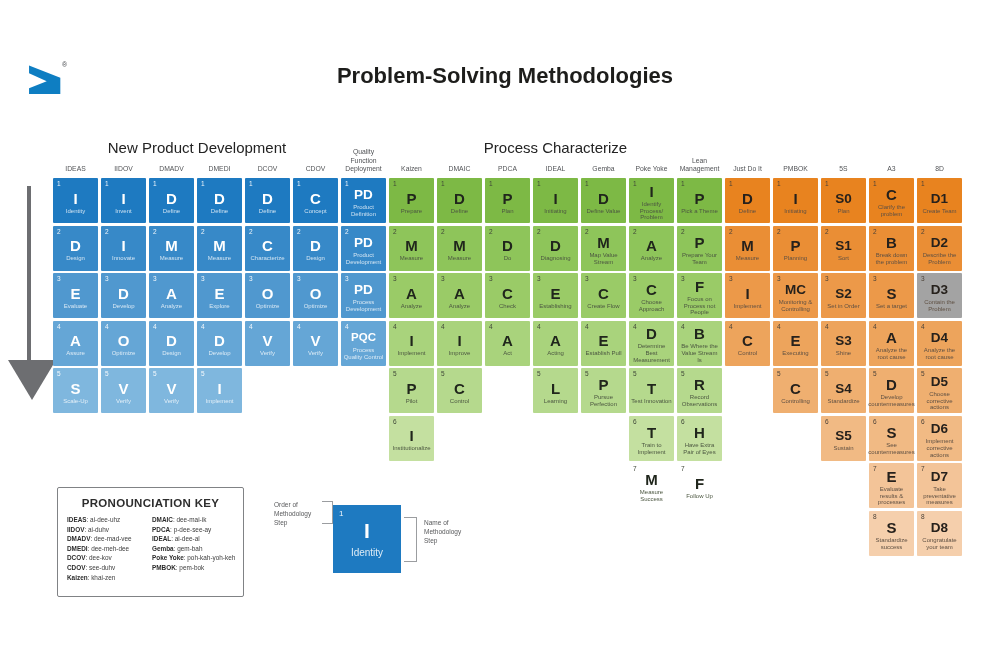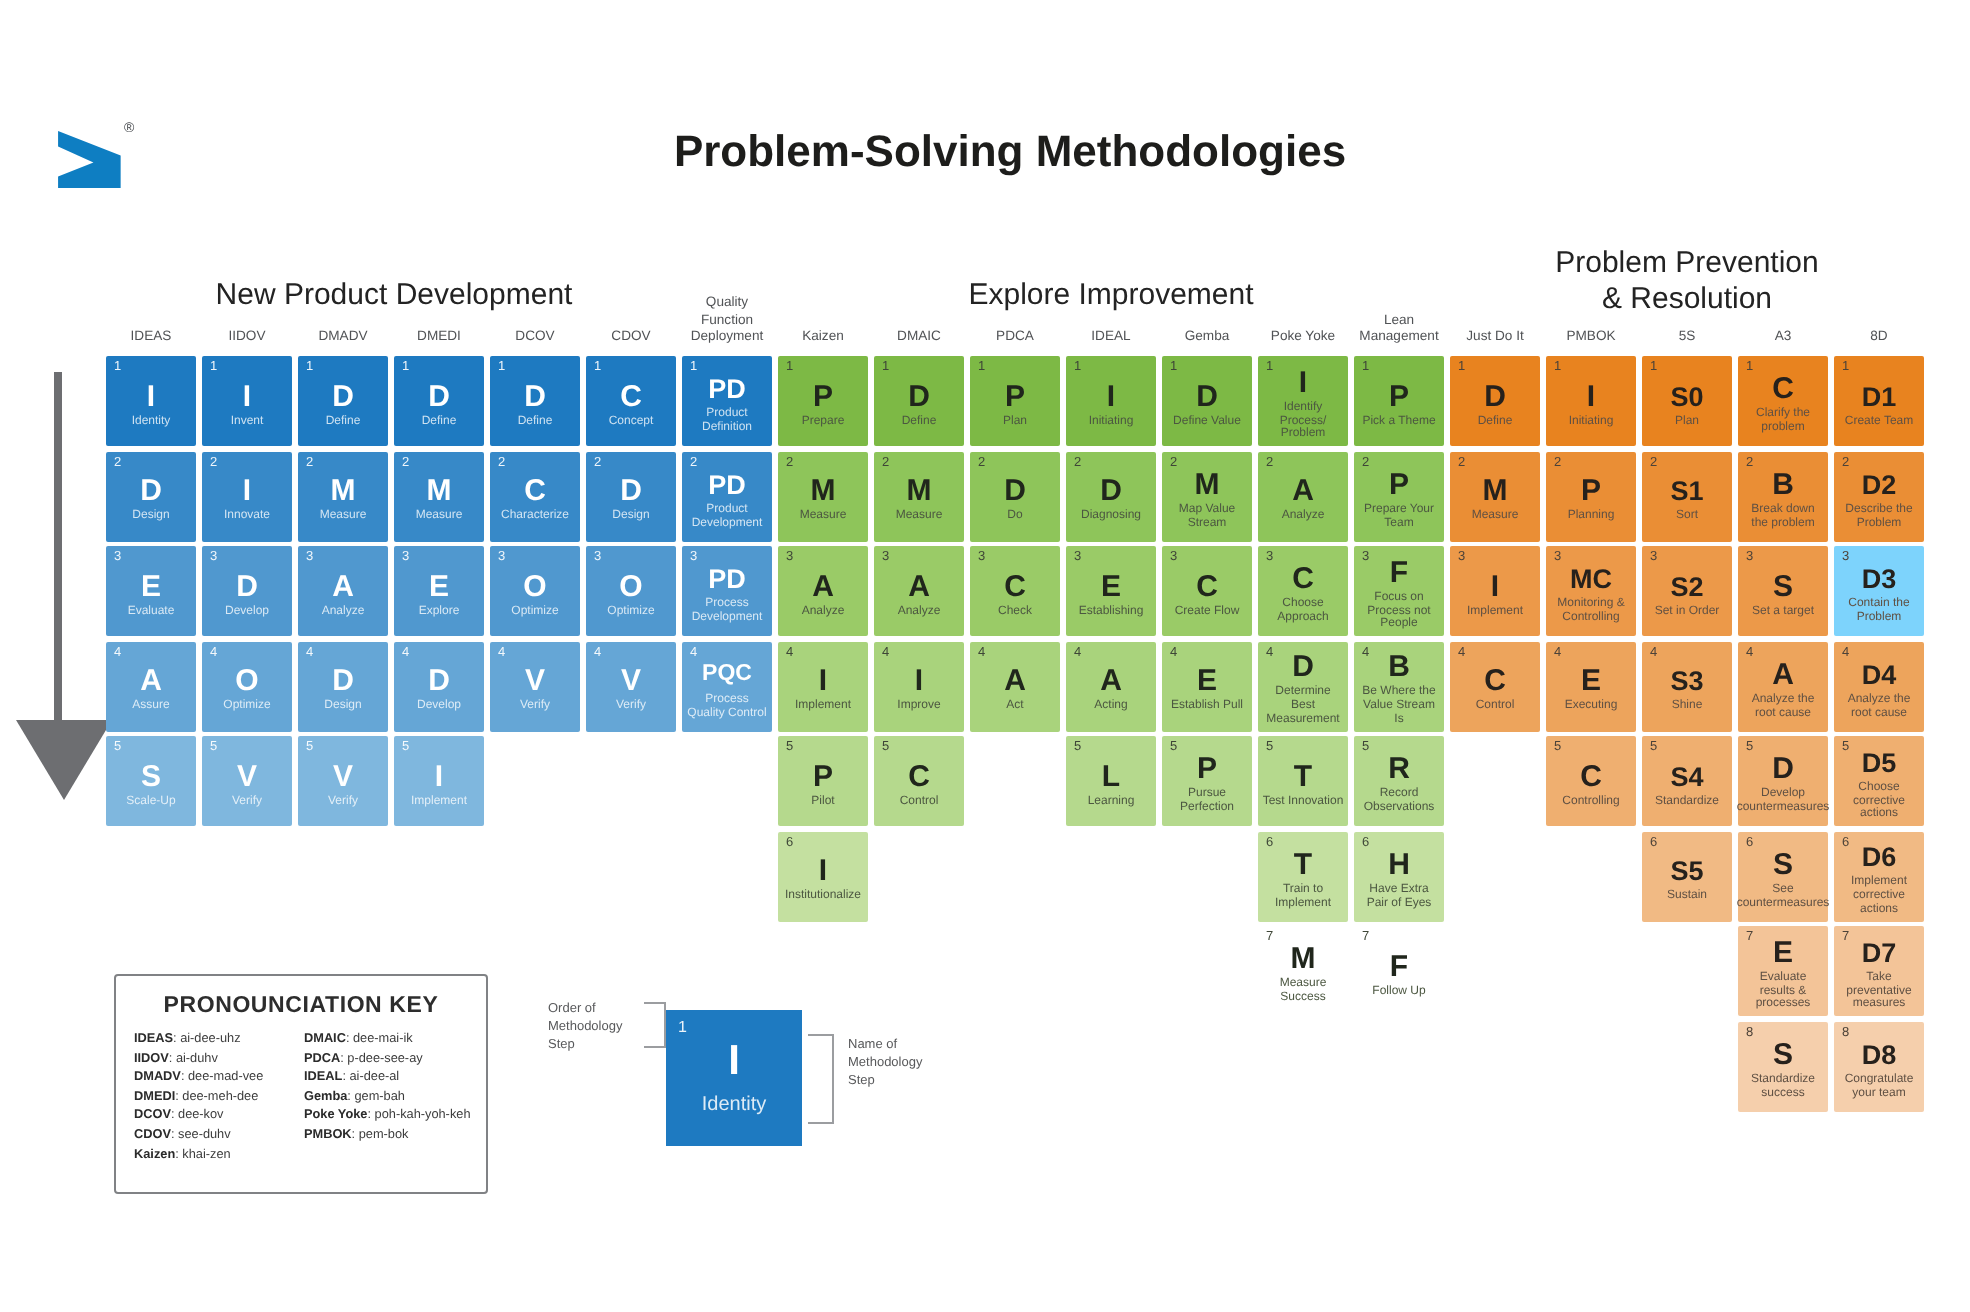--- a/index.html
+++ b/index.html
@@ -93,25 +93,21 @@
   <div class="title">
     <div>Problem-Solving Methodologies</div>
   </div>
 
   <div class="arrow">
     <div class="arrow-line"></div>
     <div class="arrow-head"></div>
   </div>
 
   <div class="section-title st-npd">New Product Development</div>
-  <div class="section-title st-pi">Explore Improvement</div>
-  <div class="section-title st-ppr">
-    <div>Problem Prevention</div>
-    <div>&amp; Resolution</div>
-  </div>
+  <div class="section-title st-pi">Process Characterize</div>
 
   <div id="col-headers" class="col-headers">
       <div class="col-header" style="left: 0px;">
         <div>IDEAS</div>
       </div>
       <div class="col-header" style="left: 48px;">
         <div>IIDOV</div>
       </div>
       <div class="col-header" style="left: 96px;">
         <div>DMADV</div>
@@ -642,21 +638,21 @@
       <div class="tile orange" style="left: 864px; top: 0px; background: rgb(232, 131, 31); justify-content: center;">
         <span class="t-num">1</span>
         <div class="t-sym sym-2">D1</div>
         <div class="t-label">Create Team</div>
       </div>
       <div class="tile orange" style="left: 864px; top: 47.5px; background: rgb(234, 142, 53);">
         <span class="t-num">2</span>
         <div class="t-sym sym-2">D2</div>
         <div class="t-label">Describe the Problem</div>
       </div>
-      <div class="tile orange" style="left: 864px; top: 95px; background: #7dd3fc;">
+      <div class="tile orange" style="left: 864px; top: 95px; background: #a3a3a3;">
         <span class="t-num">3</span>
         <div class="t-sym sym-2">D3</div>
         <div class="t-label">Contain the Problem</div>
       </div>
       <div class="tile orange" style="left: 864px; top: 142.5px; background: rgb(237, 164, 92);">
         <span class="t-num">4</span>
         <div class="t-sym sym-2">D4</div>
         <div class="t-label">Analyze the root cause</div>
       </div>
       <div class="tile orange" style="left: 864px; top: 190px; background: rgb(239, 175, 112);">

